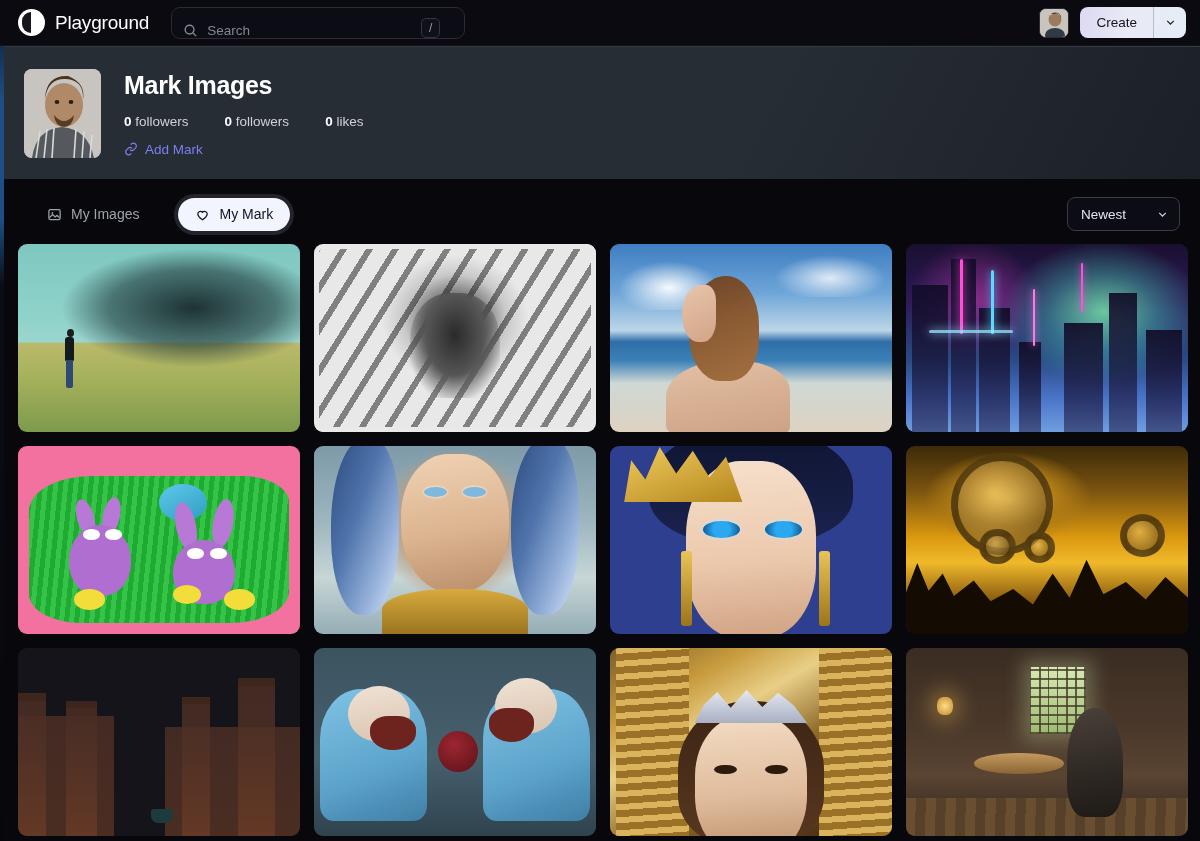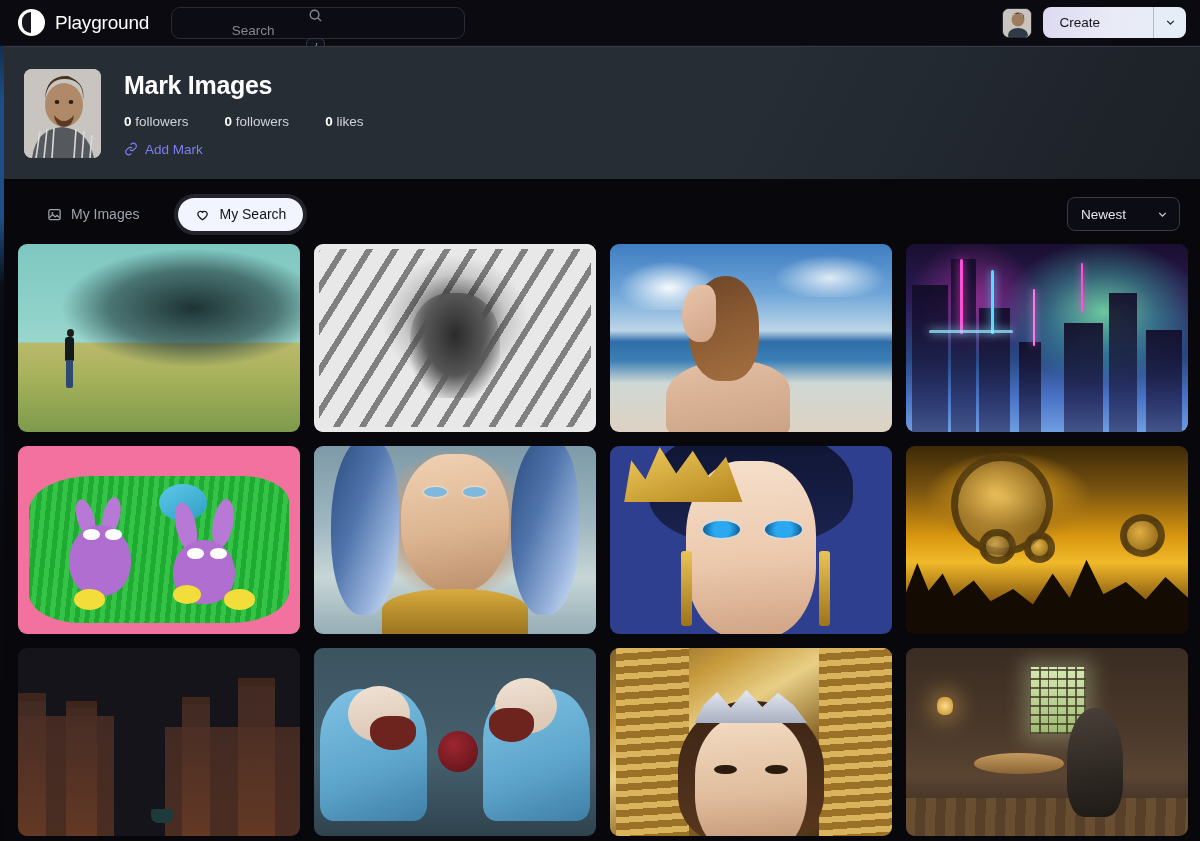--- a/index.html
+++ b/index.html
@@ -38,21 +38,21 @@
   .logo-mark::after {
     content: ""; position: absolute; left: 12.5px; top: 2px;
     width: 2px; height: 23px; background: #ffffff;
   }
   .brand-name { color: #ffffff; font-size: 19px; font-weight: normal; letter-spacing: -0.2px; }
 
   .search-wrap {
     margin-left: 22px; width: 294px; height: 32px;
     border: 1px solid #2b2b38; border-radius: 9px;
     background: #0c0c14;
-    display: flex; align-items: center; padding: 0 16px 0 11px; flex-direction: column;
+    display: flex; align-items: flex-end; padding: 0 24px 0 11px;
   }
   .search-icon { flex: none; width: 15px; height: 15px; opacity: .72; }
   .search-input {
     flex: 1; background: transparent; border: none; outline: none;
     color: #d6d6e0; font-size: 13.5px; font-family: "Liberation Sans", sans-serif;
     margin-left: 9px;
   }
   .search-input::placeholder { color: #868692; }
   .kbd {
     flex: none; width: 19px; height: 20px; border: 1px solid #34344a;
@@ -67,21 +67,20 @@
   }
   .avatar-sm {
     width: 30px; height: 30px; border-radius: 7px; overflow: hidden;
     background: #b9b4ae; position: relative; flex: none;
     border: 1px solid #2a2a36;
   }
   .create-group {
     display: flex; align-items: stretch; height: 31px;
     border-radius: 8px; overflow: hidden;
     background: linear-gradient(100deg,#dcd9f2 0%, #e9eaf6 45%, #e4eef6 100%);
-    gap: 37px;
   }
   .create-btn {
     display: flex; align-items: center; justify-content: center;
     padding: 0 16px; color: #14141c; font-size: 13.5px; font-weight: 500;
     border: none; background: transparent; cursor: pointer;
     font-family: "Liberation Sans", sans-serif;
   }
   .create-caret {
     width: 33px; display: flex; align-items: center; justify-content: center;
     border-left: 1px solid #b9b8cc; cursor: pointer;
@@ -498,21 +497,21 @@
           <circle cx="8.5" cy="9.5" r="1.4" fill="#9ea3ad" stroke="none"></circle>
           <path d="M4 17l5-5 4 4 3-2.5 4 3.5"></path>
         </svg>
         <span>My Images</span>
       </button>
 
       <button class="tab active">
         <svg width="15" height="15" viewBox="0 0 24 24" fill="none" stroke="#111319" stroke-width="2">
           <path d="M12 20.5s-7.5-4.7-7.5-9.6A4.3 4.3 0 0 1 12 8.4a4.3 4.3 0 0 1 7.5 2.5c0 4.9-7.5 9.6-7.5 9.6z"></path>
         </svg>
-        <span>My Search</span>
+        <span>My Mark</span>
       </button>
     </div>
 
     <div class="sort-select">
       <span>Newest</span>
       <svg width="13" height="13" viewBox="0 0 24 24" fill="none" stroke="#d2d2dc" stroke-width="2.4">
         <path d="M6 9l6 6 6-6"></path>
       </svg>
     </div>
   </div>

